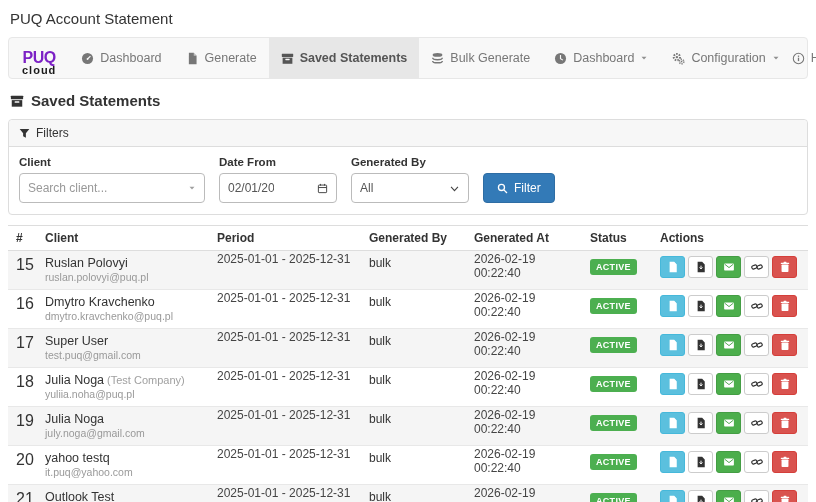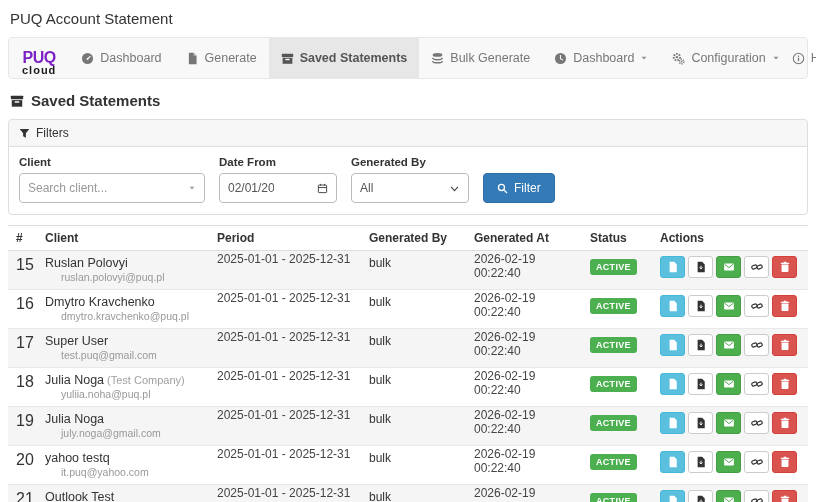--- a/index.html
+++ b/index.html
@@ -51,21 +51,21 @@
 
   
   table { width:100%; border-collapse:collapse; table-layout:fixed; }
   thead th { text-align:left; font-size:12px; font-weight:700; color:#333;
     padding:5px 8px; border-top:1px solid #ddd; border-bottom:1px solid #ddd; }
   tbody tr:nth-child(odd) { background:#f5f5f5; }
   tbody td { padding:5px 8px; vertical-align:top; border-bottom:1px solid #e8e8e8; height:34px; }
   .c-name { font-size:12.5px; color:#333; line-height:14px; }
   .company { color:#a0a0a0; font-size:11px; margin-left:3px; }
   .company:empty { display:none; }
-  .c-email { font-size:10.5px; color:#999; line-height:13px; margin-top:1px;margin-left:16px; }
+  .c-email { font-size:10.5px; color:#999; line-height:13px; margin-top:1px; }
   .c-period, .c-genat { font-size:12px; color:#444; padding-top:1px; }
   .c-genby { font-size:12px; color:#333; }
   .badge { display:inline-block; background:#4caf50; color:#fff; font-size:9px; font-weight:700;
     padding:3px 6px; border-radius:3px; letter-spacing:.3px; margin-top:1px; }
   .actions { display:flex; gap:3px; }
   .abtn { width:25px; height:22px; border-radius:3px; display:inline-flex; align-items:center;
     justify-content:center; cursor:pointer; border:1px solid transparent; padding:0; }
   .abtn svg { width:12px; height:12px; }
   .btn-info    { background:#5bc0de; border-color:#46b8da; color:#fff; }
   .btn-default { background:#fff;    border-color:#ccc;    color:#333; }

